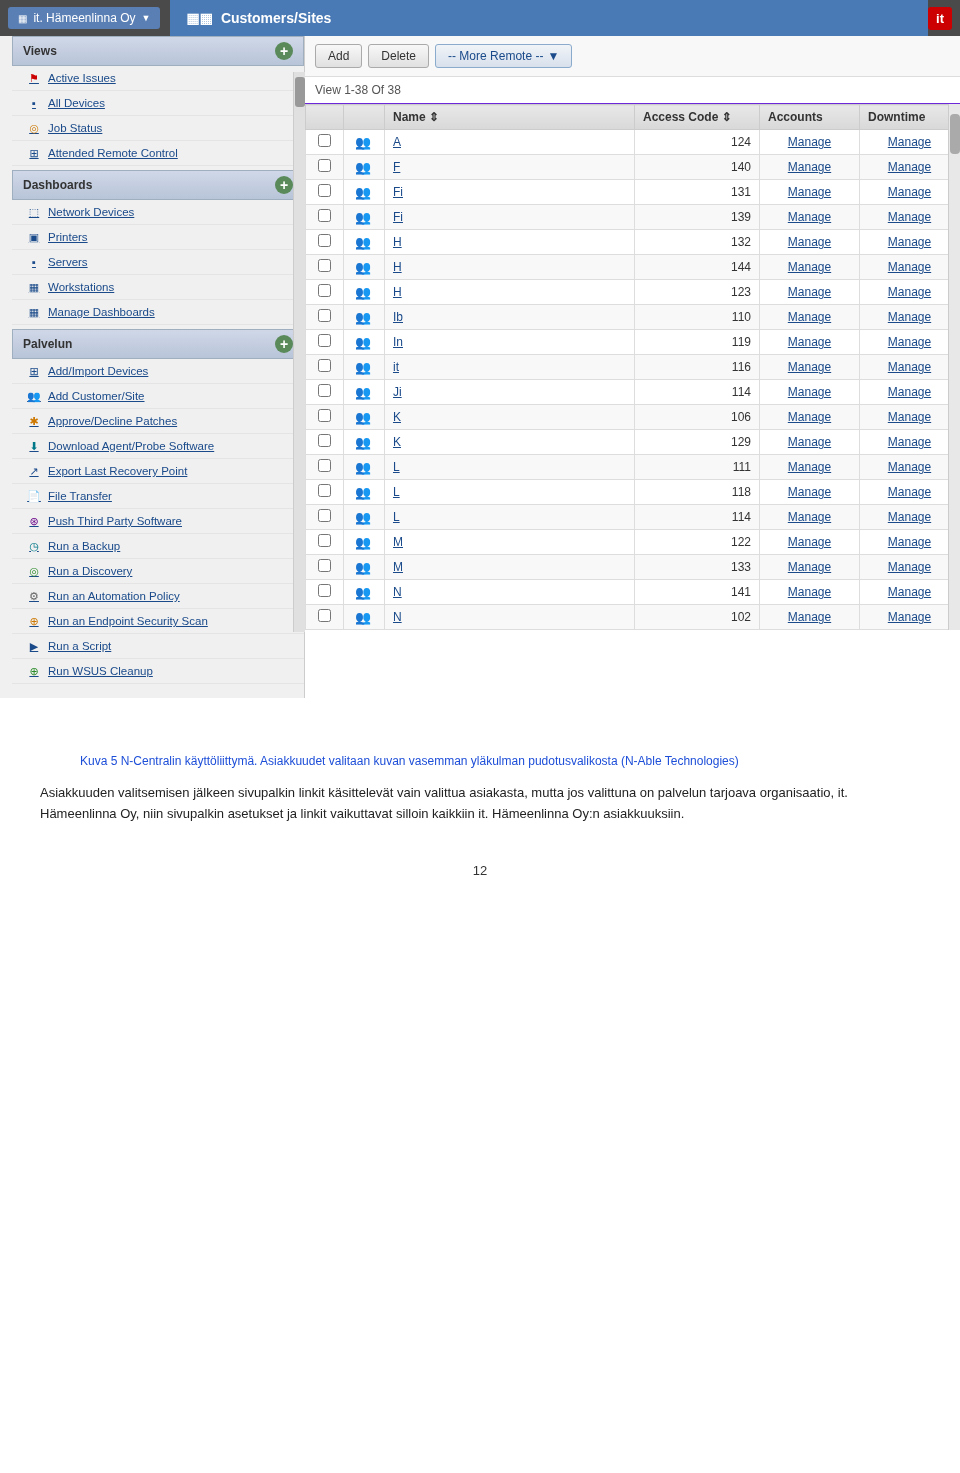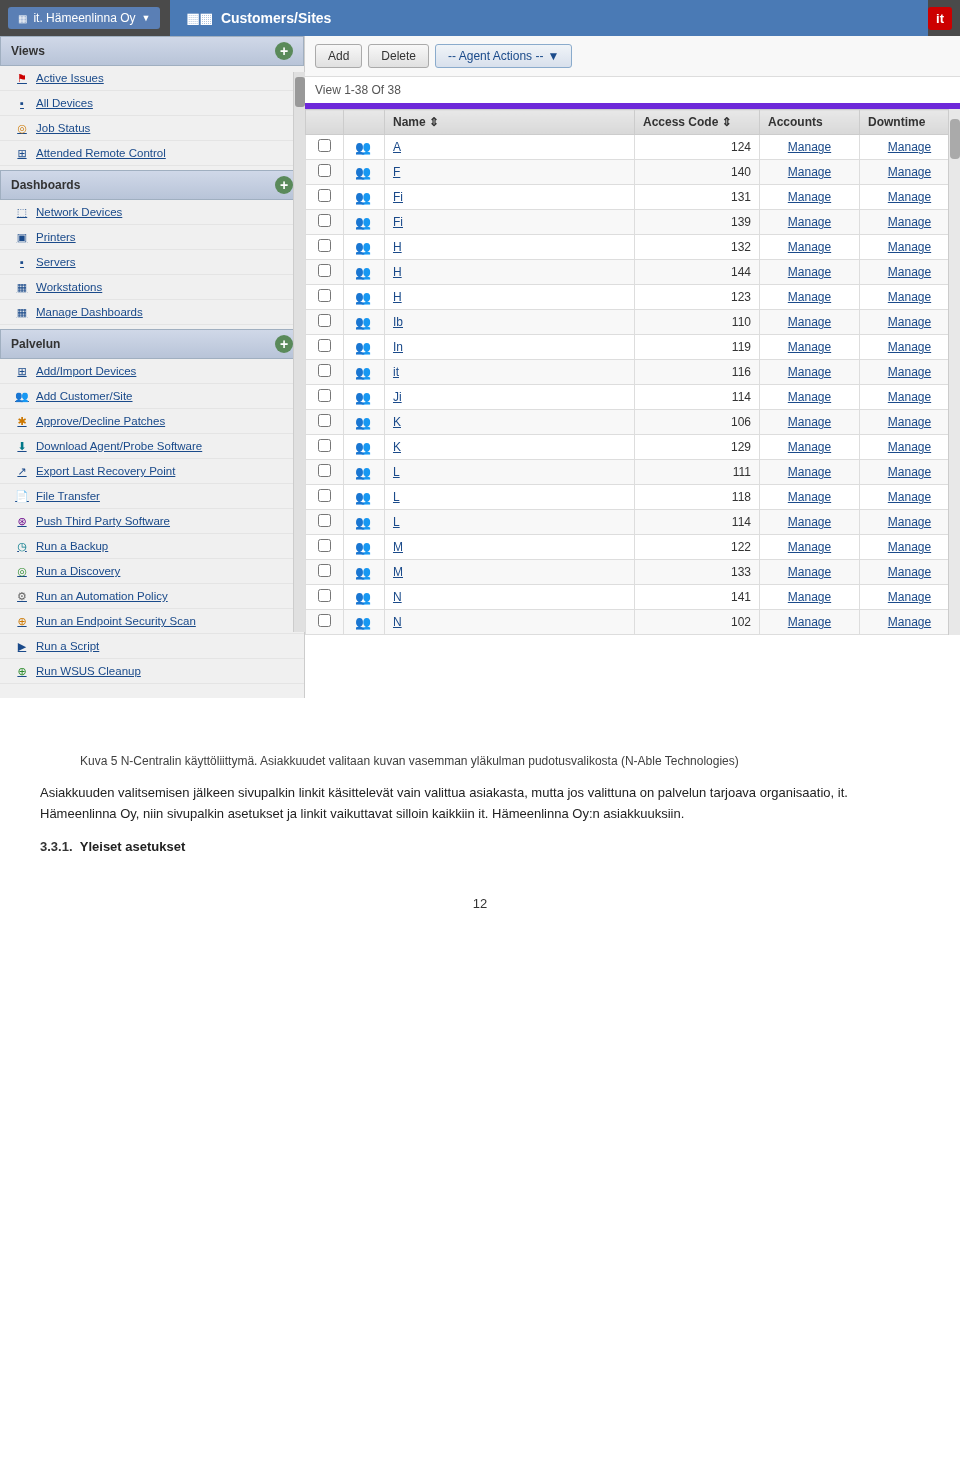--- a/index.html
+++ b/index.html
@@ -56,20 +56,21 @@
     .sidebar {
       width: 305px;
       background: #f0f0f0;
       border-right: 1px solid #ccc;
       flex-shrink: 0;
       padding-bottom: 10px;
     }
 
     .sidebar-section {
       margin-bottom: 4px;
+      margin-left: 12px;
     }
 
     .sidebar-section-header {
       background: linear-gradient(to bottom, #d0d8e8, #b8c4d8);
       border: 1px solid #a0afc0;
       padding: 5px 10px;
       font-weight: bold;
       font-size: 12px;
       display: flex;
       align-items: center;
@@ -155,21 +156,21 @@
       color: #1a4a8a;
       display: flex;
       align-items: center;
       gap: 4px;
     }
 
     .view-count {
       font-size: 12px;
       color: #555;
       padding: 6px 10px;
-      border-bottom: 6px solid #6d28d9;
+      border-bottom: 1px solid #6d28d9;
     }
 
     
     .data-table {
       width: 100%;
       border-collapse: collapse;
       font-size: 12px;
     }
     .data-table th {
       background: linear-gradient(to bottom, #e8e8e8, #d8d8d8);
@@ -270,21 +271,21 @@
     }
     .text-content p { margin-bottom: 12px; }
     .page-number {
       text-align: center;
       font-size: 13px;
       padding: 10px 0;
       color: #333;
     }
     .caption {
       font-size: 12px;
-      color: #404040;
+      color: #1d4ed8;
       margin-bottom: 10px;
       padding-left: 40px;
     }
     .section-number {
       font-weight: bold;
       color: #333;
     }
   </style>
 </head>
 <body>
@@ -422,21 +423,21 @@
       <div class="sidebar-scroll-thumb"></div>
     </div>
   </div>
 
   <div class="content-area">
 
     <div class="content-toolbar">
       <button class="btn">Add</button>
       <button class="btn">Delete</button>
       <button class="btn btn-more-actions">
-        <span>-- Agent Actions --</span>
+        <span>-- More Remote --</span>
         <span>▼</span>
       </button>
     </div>
 
     <div class="view-count">View 1-38 Of 38</div>
 
     <div class="scroll-area">
       <table class="data-table">
         <thead>
           <tr>
@@ -616,19 +617,15 @@
         <div class="scroll-thumb"></div>
       </div>
     </div>
   </div>
 
 </div>
 
 <div class="text-content">
   <p class="caption">Kuva 5  N-Centralin käyttöliittymä. Asiakkuudet valitaan kuvan vasemman yläkulman pudotusvalikosta (N-Able Technologies)</p>
   <p>Asiakkuuden valitsemisen jälkeen sivupalkin linkit käsittelevät vain valittua asiakasta, mutta jos valittuna on palvelun tarjoava organisaatio, it. Hämeenlinna Oy, niin sivupalkin asetukset ja linkit vaikuttavat silloin kaikkiin it. Hämeenlinna Oy:n asiakkuuksiin.</p>
-  <p>
-    <span class="section-number">3.3.1.</span>&nbsp;
-    <strong><span>Yleiset asetukset</span></strong>
-  </p>
 </div>
 
 <div class="page-number">12</div>
 
 </body></html>

